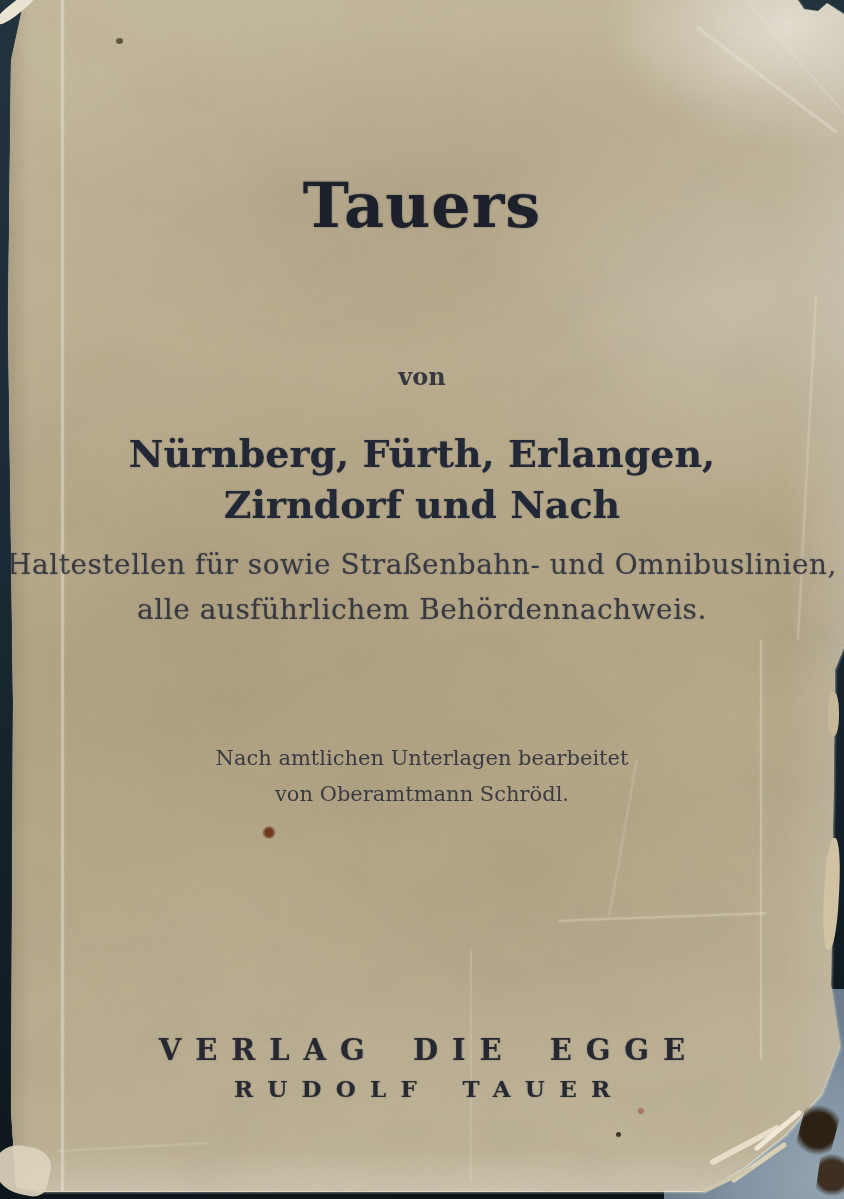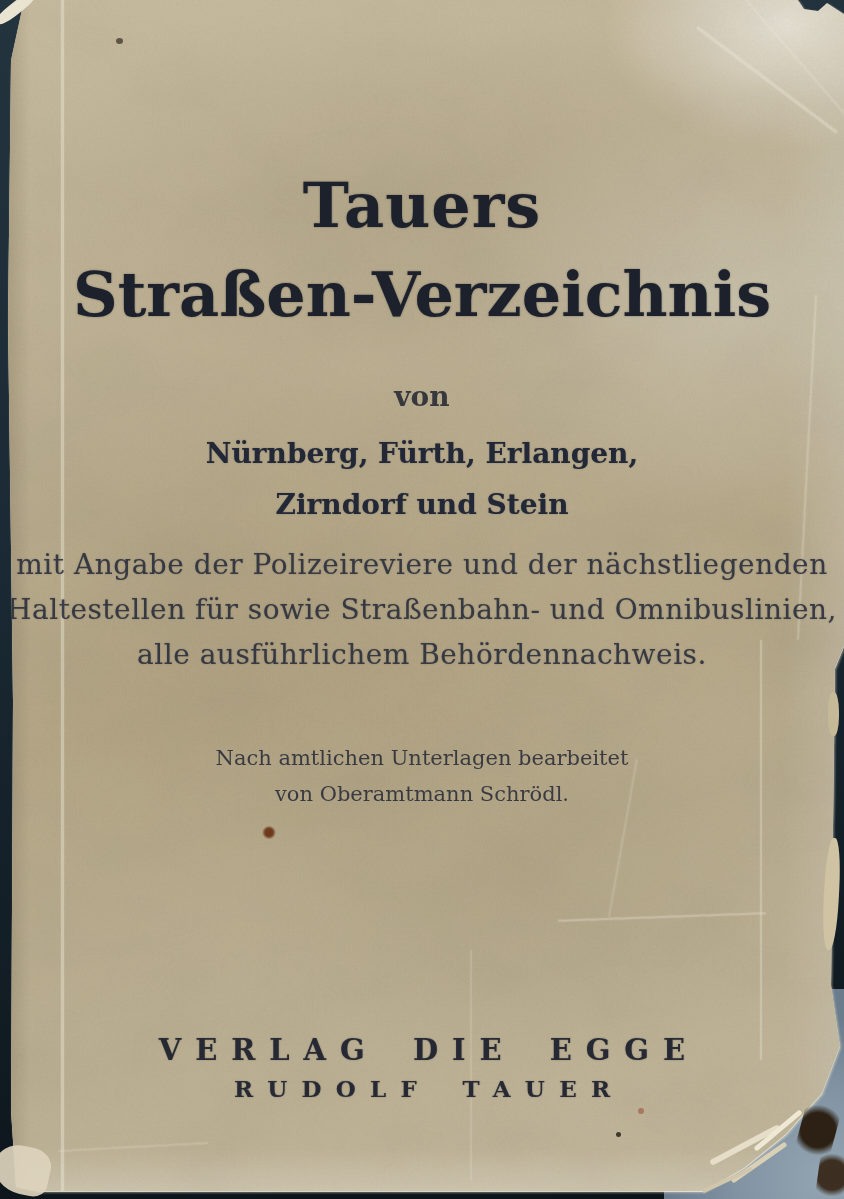--- a/index.html
+++ b/index.html
@@ -50,22 +50,22 @@
   .c9{left:470px;top:950px;width:2px;height:230px;opacity:.3;}
   .stain{position:absolute;border-radius:50%;}
   .s-brown{left:262px;top:826px;width:14px;height:13px;background:radial-gradient(circle,#6f3a1c 0 40%,rgba(111,58,28,0) 75%);}
   .s-dot1{left:116px;top:38px;width:7px;height:6px;background:rgba(60,52,38,.75);}
   .s-dot2{left:638px;top:1108px;width:6px;height:6px;background:rgba(155,62,46,.5);}
   .s-dot3{left:616px;top:1132px;width:5px;height:5px;background:rgba(30,25,18,.8);}
   .txt{position:absolute;left:0;width:100%;text-align:center;color:#20242f;}
   .title{top:172px;margin:0;font-weight:bold;}
   .t1{display:block;font-size:62px;line-height:68px;letter-spacing:1px;color:#1d212c;text-shadow:0 0 2px rgba(29,33,44,.45);}
   .t2{display:block;font-size:62px;line-height:66px;margin-top:22px;letter-spacing:0;color:#1d212c;text-shadow:0 0 2px rgba(29,33,44,.45);}
-  .von{top:380px;font-size:28px;font-weight:bold;color:rgba(32,36,48,.85);}
-  .cities{top:428px;font-size:28px;font-weight:bold;line-height:51px;color:#232837;text-shadow:0 0 1.5px rgba(35,40,55,.4);}
+  .von{top:362px;font-size:24px;font-weight:bold;color:rgba(32,36,48,.85);}
+  .cities{top:428px;font-size:38px;font-weight:bold;line-height:51px;color:#232837;text-shadow:0 0 1.5px rgba(35,40,55,.4);}
   .desc{top:542px;font-size:28px;line-height:45px;letter-spacing:.5px;color:rgba(35,40,55,.8);text-shadow:0 0 1.5px rgba(35,40,55,.35);}
   .credit{top:740px;font-size:21px;line-height:36px;color:rgba(30,35,50,.82);}
   .publisher{top:1030px;font-weight:bold;color:rgba(26,31,43,.88);}
   .pub1{font-size:29px;line-height:40px;letter-spacing:.48em;word-spacing:.35em;padding-left:.48em;text-shadow:0 0 1.5px rgba(26,31,43,.4);}
   .pub2{font-size:23px;line-height:30px;margin-top:4px;letter-spacing:.62em;word-spacing:.4em;padding-left:.62em;text-shadow:0 0 1.5px rgba(26,31,43,.4);}
   .fray{position:absolute;z-index:2;}
   .f-tl{left:-8px;top:2px;width:48px;height:12px;background:#e9e3d1;transform:rotate(-38deg);border-radius:40%;}
   .f-bl{left:-6px;top:1146px;width:56px;height:48px;background:#ddd4bd;border-radius:50% 40% 30% 60%;transform:rotate(12deg);opacity:.92;}
   .f-s1{left:706px;top:1142px;width:78px;height:6px;background:#e6dec8;transform:rotate(-28deg);border-radius:3px;}
   .f-s2{left:726px;top:1160px;width:66px;height:5px;background:#d9d0b6;transform:rotate(-35deg);border-radius:3px;}
@@ -127,32 +127,30 @@
       <div class="crease c8"></div>
       <div class="crease c9"></div>
 
       <div class="stain s-brown"></div>
       <div class="stain s-dot1"></div>
       <div class="stain s-dot2"></div>
       <div class="stain s-dot3"></div>
 
       <h1 class="txt title">
         <span class="t1">Tauers</span>
-        <span class="t2">Straßen-Verzeichnis</span>
       </h1>
 
       <div class="txt von">von</div>
 
       <div class="txt cities">
         <div>Nürnberg, Fürth, Erlangen,</div>
-        <div>Zirndorf und Stein</div>
+        <div>Zirndorf und Nach</div>
       </div>
 
       <div class="txt desc">
-        <div>mit Angabe der Polizeireviere und der nächstliegenden</div>
         <div>Haltestellen für sowie Straßenbahn- und Omnibuslinien,</div>
         <div>alle ausführlichem Behördennachweis.</div>
       </div>
 
       <div class="txt credit">
         <div>Nach amtlichen Unterlagen bearbeitet</div>
         <div>von Oberamtmann Schrödl.</div>
       </div>
 
       <div class="txt publisher">

